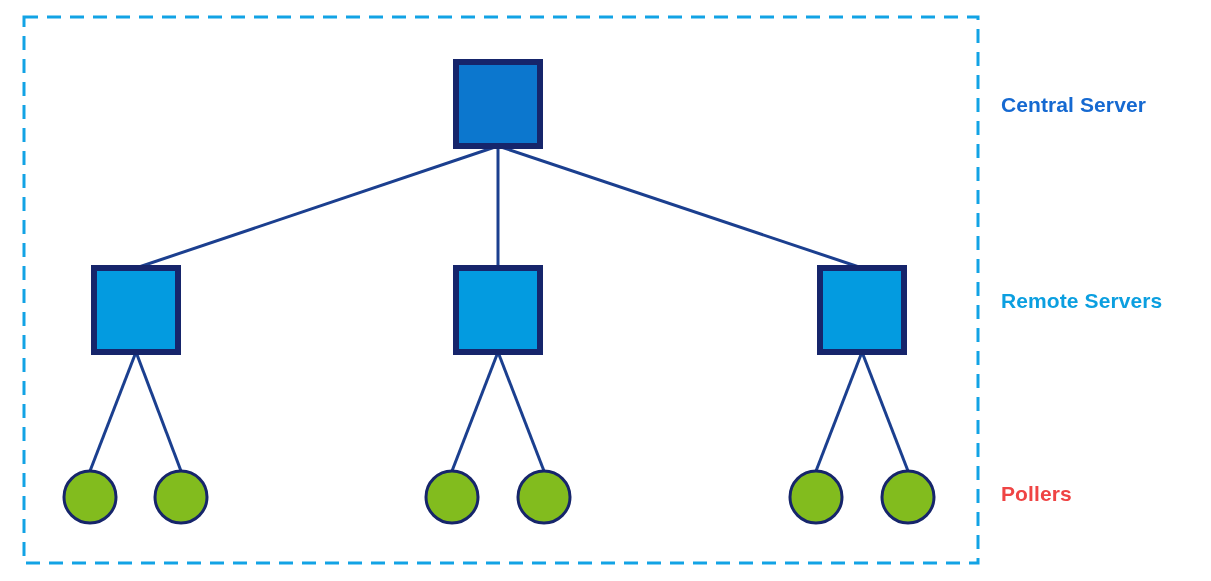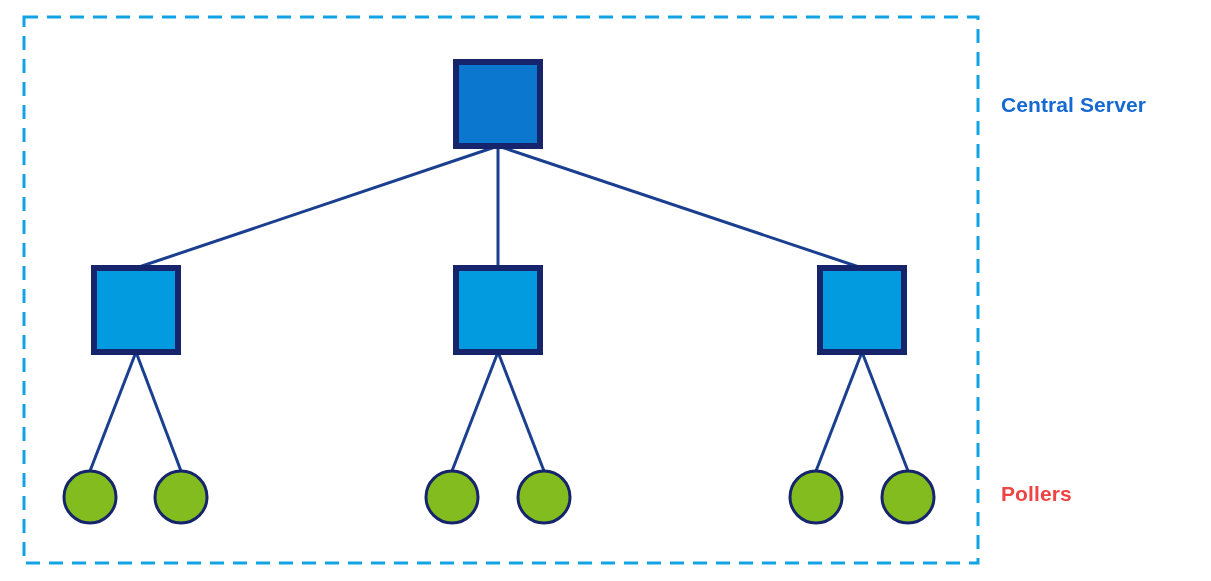--- a/index.html
+++ b/index.html
@@ -98,16 +98,17 @@
     <g>
       <circle cx="816" cy="497" r="26" fill="#82bc1e" stroke="#16256b" stroke-width="3"></circle>
     </g>
     <g>
       <circle cx="908" cy="497" r="26" fill="#82bc1e" stroke="#16256b" stroke-width="3"></circle>
     </g>
   </svg>
 
   <div class="tier-label" id="label-central-server" style="color:#1569d1;">Central Server</div>
 
+  <div class="tier-label" id="label-remote-servers" style="color:#0b9fe0;">Remote Servers</div>
 
   <div class="tier-label" id="label-pollers" style="color:#ef4444;">Pollers</div>
 
 </div>
 
 </body></html>

